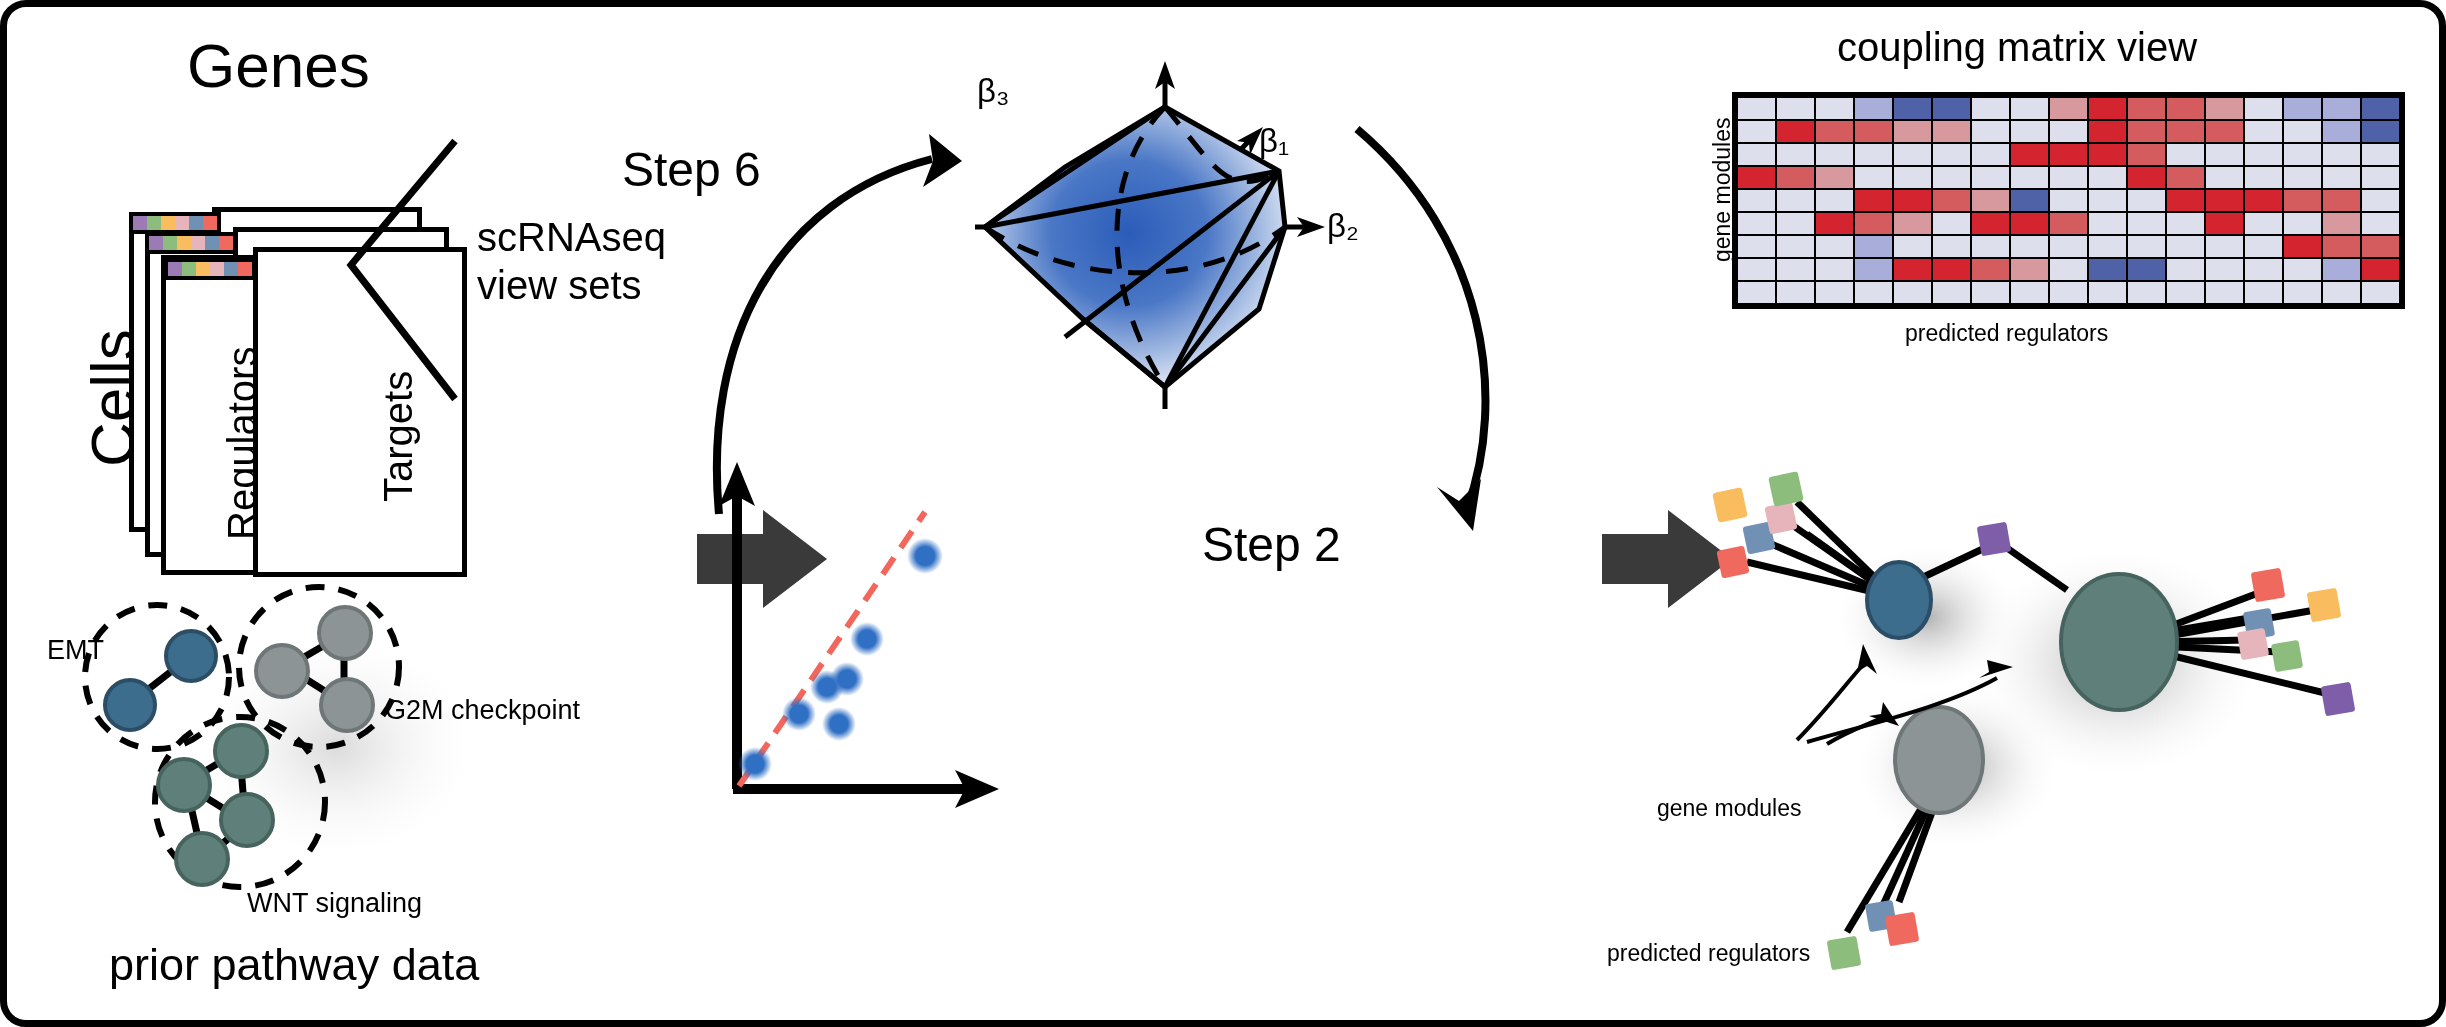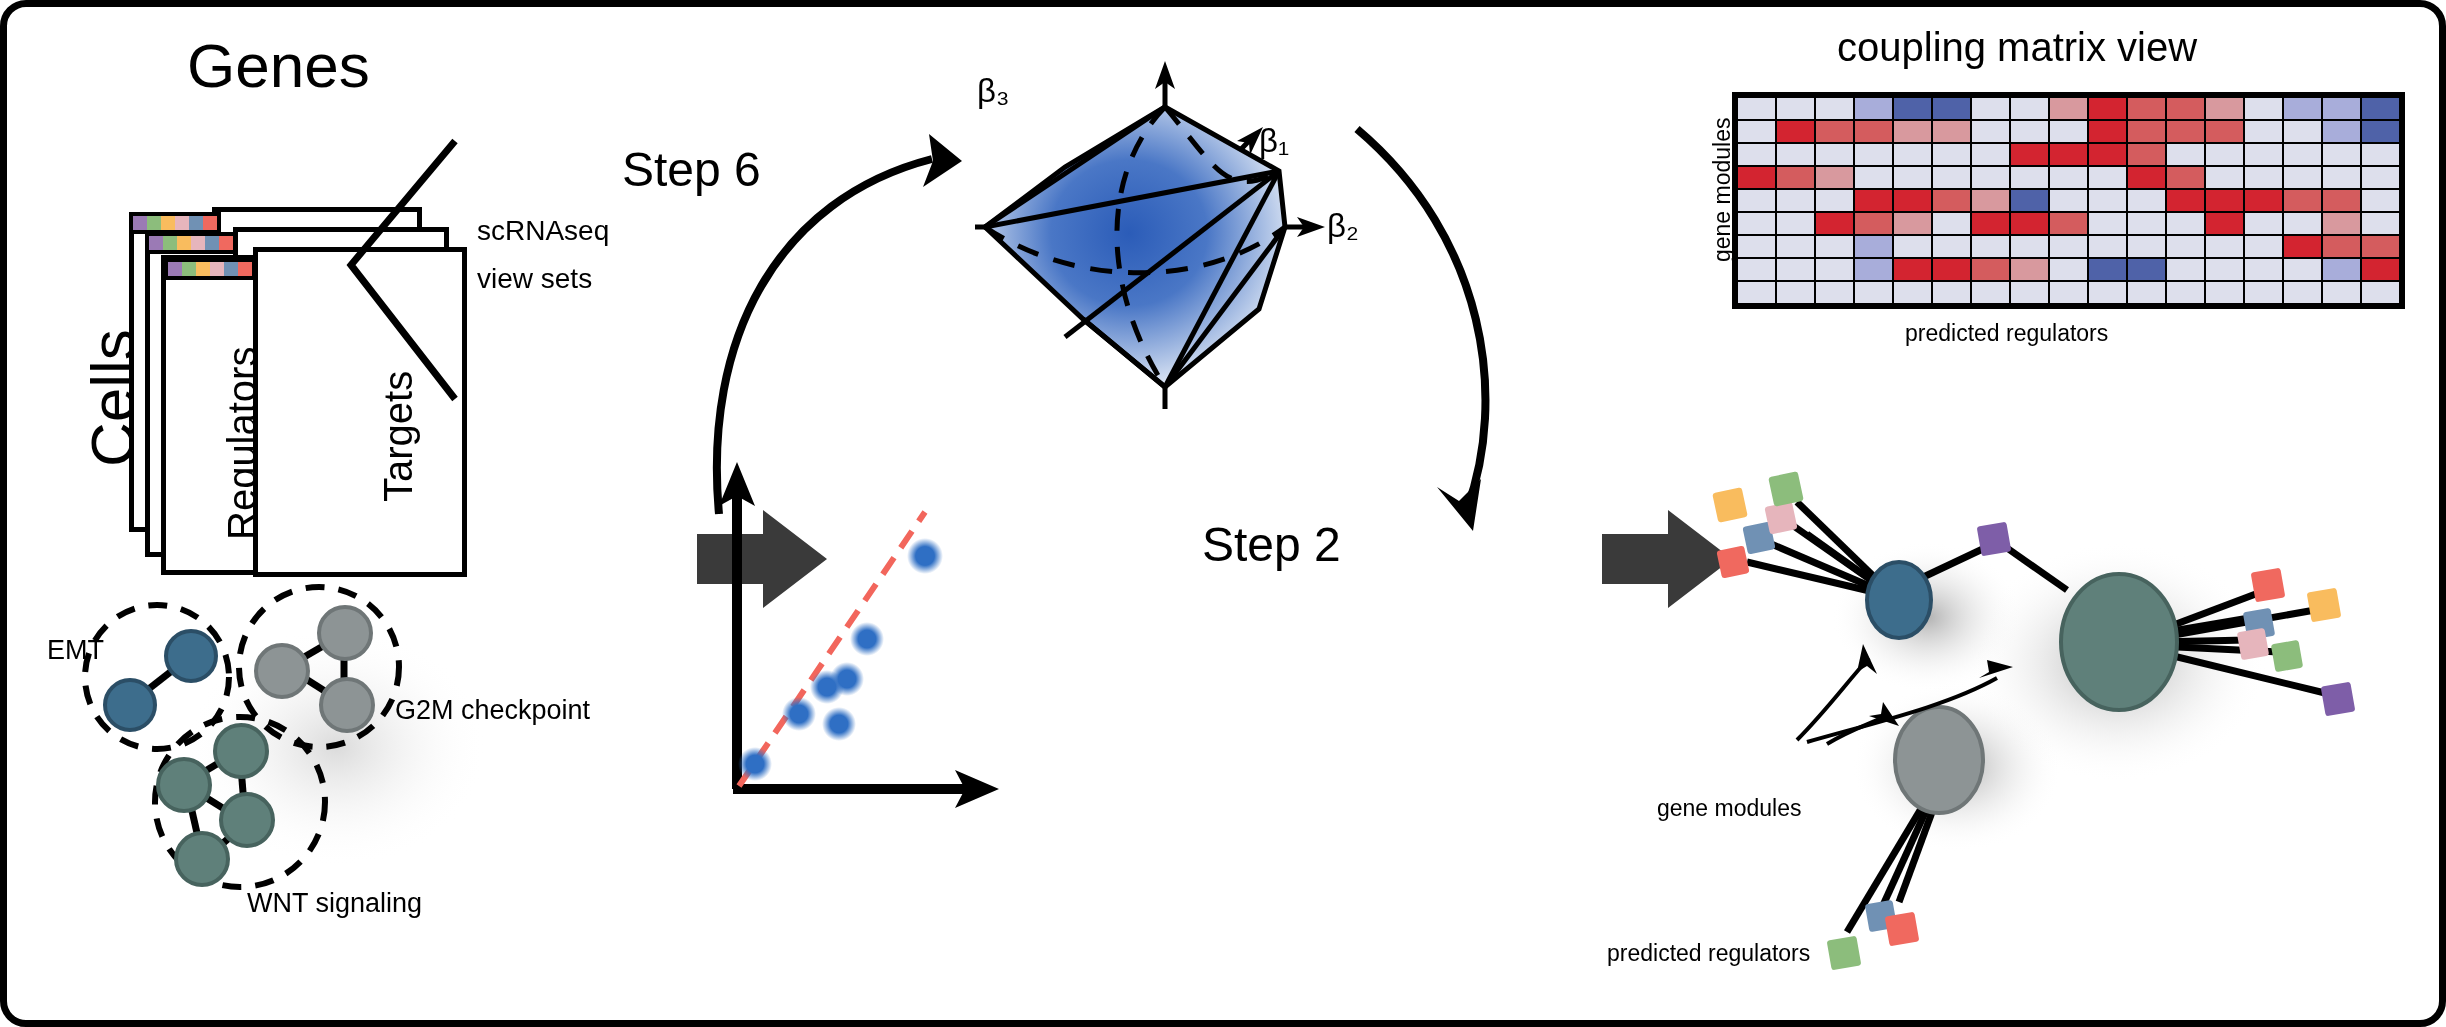--- a/index.html
+++ b/index.html
@@ -29,21 +29,21 @@
   #heat{position:absolute;left:65px;top:75px;display:grid;
         grid-template-columns:repeat(17,37px);
         grid-template-rows:repeat(9,21px);
         gap:2px;background:#000;border:4px solid #000;padding:2px;}
   #heat div{width:100%;height:100%;}
 
   .lbl{font-size:27px;}
   .lbl-sm{font-size:23px;}
   .big{font-size:62px;}
   .med{font-size:40px;}
-  .title{font-size:28px;}
+  .title{font-size:40px;}
   .ital{font-style:italic;font-size:50px;}
 </style>
 </head>
 <body>
 
 <div id="figure">
 
   <div class="abs" id="panel-data">
 
     <div class="abs txt big" style="left:150px;top:8px;">Genes</div>
@@ -125,22 +125,23 @@
       <line x1="150" y1="222" x2="165" y2="288" stroke="#000" stroke-width="7"></line>
       <line x1="203" y1="188" x2="208" y2="250" stroke="#000" stroke-width="7"></line>
       <line x1="170" y1="290" x2="207" y2="258" stroke="#000" stroke-width="7"></line>
       <circle cx="147" cy="218" r="26" fill="#5f807a" stroke="#47635e" stroke-width="4"></circle>
       <circle cx="204" cy="184" r="26" fill="#5f807a" stroke="#47635e" stroke-width="4"></circle>
       <circle cx="210" cy="253" r="26" fill="#5f807a" stroke="#47635e" stroke-width="4"></circle>
       <circle cx="165" cy="292" r="26" fill="#5f807a" stroke="#47635e" stroke-width="4"></circle>
     </svg>
 
     <div class="abs txt lbl" style="left:10px;top:70px;">EMT</div>
-    <div class="abs txt lbl" style="left:358px;top:130px;text-align:right;">G2M checkpoint</div>
+    <div class="abs txt lbl" style="left:348px;top:130px;text-align:right;">G2M checkpoint</div>
     <div class="abs txt lbl" style="left:210px;top:323px;">WNT signaling</div>
+    <div class="abs txt" style="left:72px;top:375px;font-size:45px;">prior pathway data</div>
   </div>
 
   <svg class="abs" style="left:668px;top:495px;" width="180" height="120">
     <path d="M 22 32 L 88 32 L 88 8 L 152 57 L 88 106 L 88 82 L 22 82 Z" fill="#3a3a3a"></path>
   </svg>
 
   <div class="abs" id="panel-mid">
 
     <svg class="abs" style="left:0;top:0;" width="1000" height="1000">
       <path d="M 52 505 C 36 330 110 190 265 150" fill="none" stroke="#000" stroke-width="8"></path>

